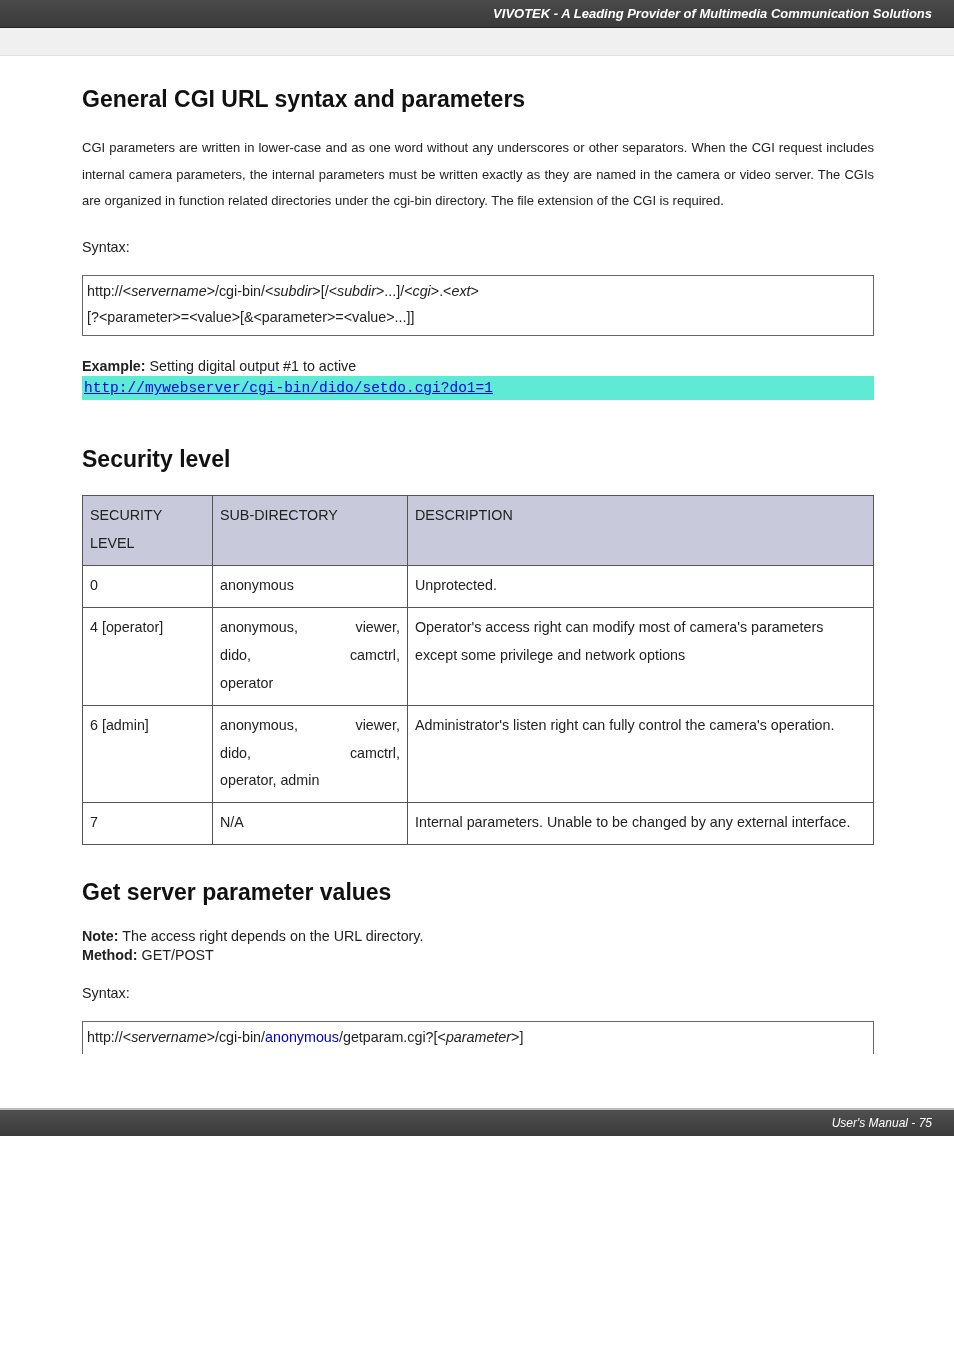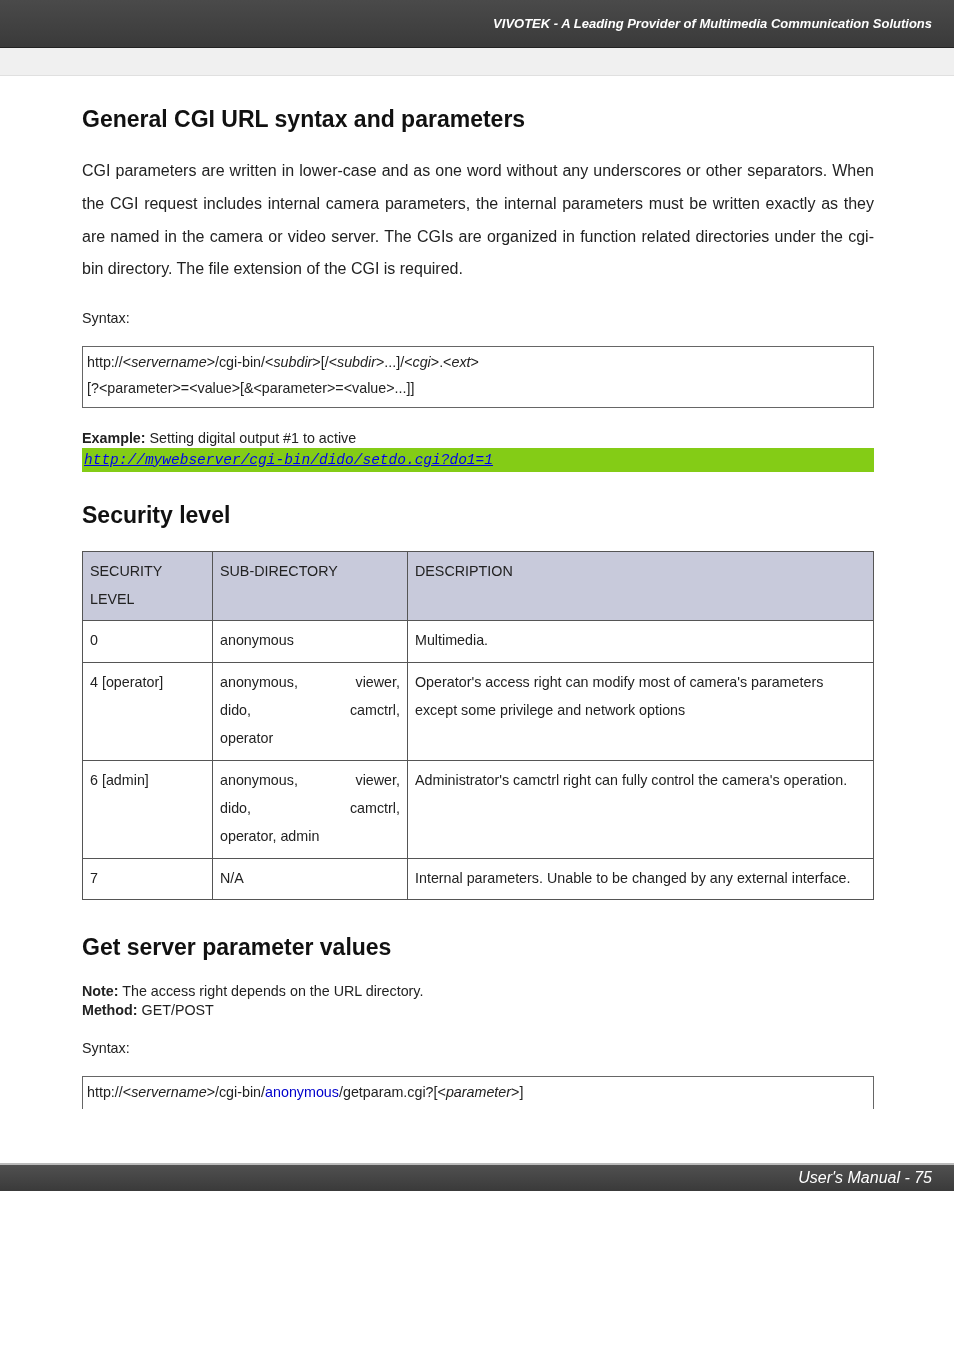--- a/index.html
+++ b/index.html
@@ -1,37 +1,37 @@
 <!DOCTYPE html>
 <html><head>
 <meta charset="utf-8">
 <style>
   * { box-sizing: border-box; margin: 0; padding: 0; }
   body { font-family: Verdana, Geneva, sans-serif; background: #fff; width: 954px; }
-  .top-banner { height: 48px; background: linear-gradient(to bottom, #4a4a4a 0%, #3a3a3a 100%); border-bottom: 1px solid #222; display: flex; align-items: center; justify-content: flex-end; padding-right: 22px; }
+  .top-banner { height: 28px; background: linear-gradient(to bottom, #4a4a4a 0%, #3a3a3a 100%); border-bottom: 1px solid #222; display: flex; align-items: center; justify-content: flex-end; padding-right: 22px; }
   .top-banner span { color: #fff; font-style: italic; font-weight: bold; font-size: 13px; }
   .top-stripe { height: 28px; background: #f0f0f0; border-bottom: 1px solid #e0e0e0; }
   .content { padding: 30px 80px 10px 82px; color: #222; }
   h2 { font-size: 23px; font-weight: bold; margin-bottom: 22px; color: #111; }
-  .para { font-size: 16px; line-height: 2.05; text-align: justify; margin-bottom: 24px; color: #222; }
+  .para { font-size: 13px; line-height: 2.05; text-align: justify; margin-bottom: 24px; color: #222; }
   .label { font-size: 14.3px; margin-bottom: 3px; }
   .codebox { border: 1px solid #666; padding: 3px 0 5px 4px; font-size: 14.3px; line-height: 1.8; margin-bottom: 22px; margin-top: 20px; }
   .codebox .mono-italic { font-style: italic; }
   .example-label { font-size: 14.3px; margin-bottom: 2px; }
   .example-label b { font-weight: bold; }
-  .example-link { background: #84cc16; padding: 2px 2px 4px 2px; margin-bottom: 30px; font-style: italic; }
+  .example-link { background: #5eead4; padding: 2px 2px 4px 2px; margin-bottom: 46px; }
   .example-link a { color: #0000ee; text-decoration: underline; font-family: "Courier New", monospace; font-size: 14.5px; }
   table.sec { width: 100%; border-collapse: collapse; font-size: 14.3px; margin-bottom: 34px; }
   table.sec td, table.sec th { border: 1px solid #555; padding: 6px 7px 7px 7px; vertical-align: top; text-align: left; font-weight: normal; line-height: 1.95; }
   table.sec thead td { background: #c8cadb; }
   .justify { text-align: justify; }
   .spread { display: flex; justify-content: space-between; }
   .blue-word { color: #0000cc; }
   .footer-bar { position: relative; height: 28px; background: linear-gradient(to bottom, #505050 0%, #3a3a3a 100%); margin-top: 44px; border-top: 2px solid #bbb; display:flex; align-items:center; justify-content:flex-end; padding-right: 22px;}
-  .footer-bar span { color: #fff; font-style: italic; font-size: 16px; }
+  .footer-bar span { color: #fff; font-style: italic; font-size: 12px; }
 </style>
 </head>
 <body>
 
 <div class="top-banner">
   <span>VIVOTEK - A Leading Provider of Multimedia Communication Solutions</span>
 </div>
 <div class="top-stripe"></div>
 
 <div class="content">
@@ -61,21 +61,21 @@
       <tr>
         <td style="width:130px;">SECURITY LEVEL</td>
         <td style="width:195px;margin-top:43px;">SUB-DIRECTORY</td>
         <td>DESCRIPTION</td>
       </tr>
     </thead>
     <tbody>
       <tr>
         <td>0</td>
         <td>anonymous</td>
-        <td>Multimedia.</td>
+        <td>Unprotected.</td>
       </tr>
       <tr>
         <td>4 [operator]</td>
         <td>
           <div class="spread">
               <span>anonymous,</span>
               <span>viewer,</span>
             </div>
           <div class="spread">
               <span>dido,</span>
@@ -91,21 +91,21 @@
           <div class="spread">
               <span>anonymous,</span>
               <span>viewer,</span>
             </div>
           <div class="spread">
               <span>dido,</span>
               <span>camctrl,</span>
             </div>
           <div>operator, admin</div>
         </td>
-        <td class="justify">Administrator's camctrl right can fully control the camera's operation.</td>
+        <td class="justify">Administrator's listen right can fully control the camera's operation.</td>
       </tr>
       <tr>
         <td>7</td>
         <td>N/A</td>
         <td class="justify">Internal parameters. Unable to be changed by any external interface.</td>
       </tr>
     </tbody>
   </table>
 
   <h2>Get server parameter values</h2>

